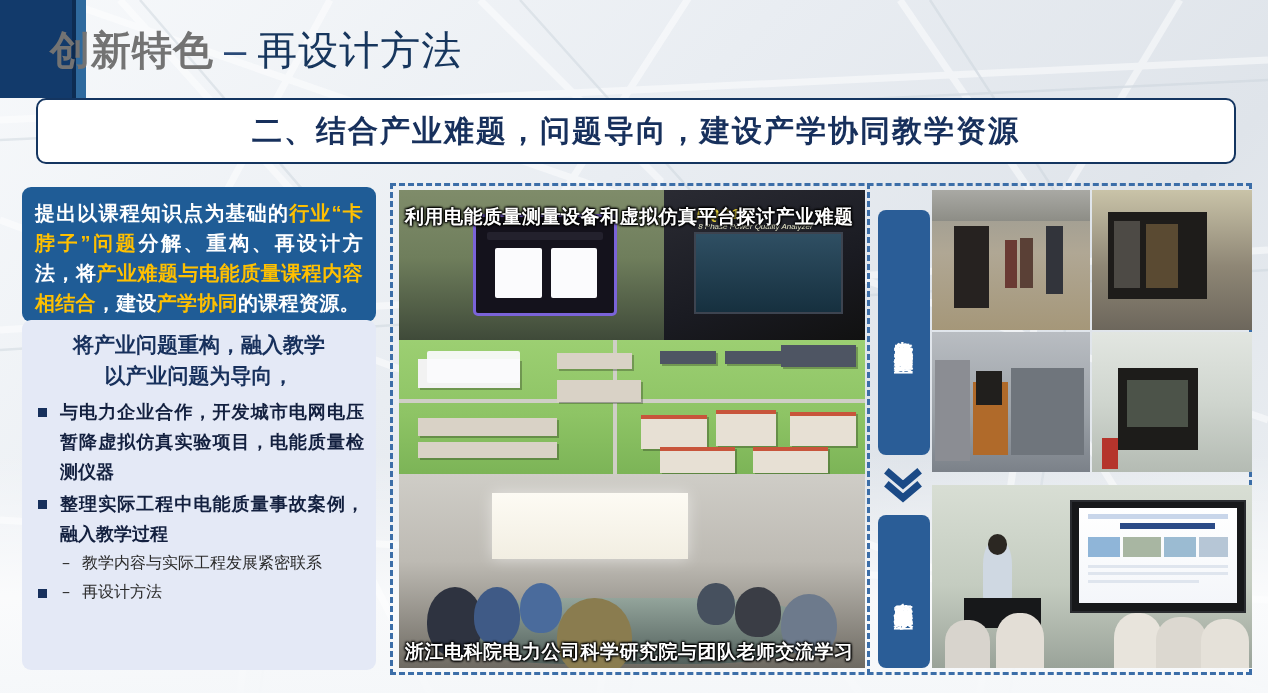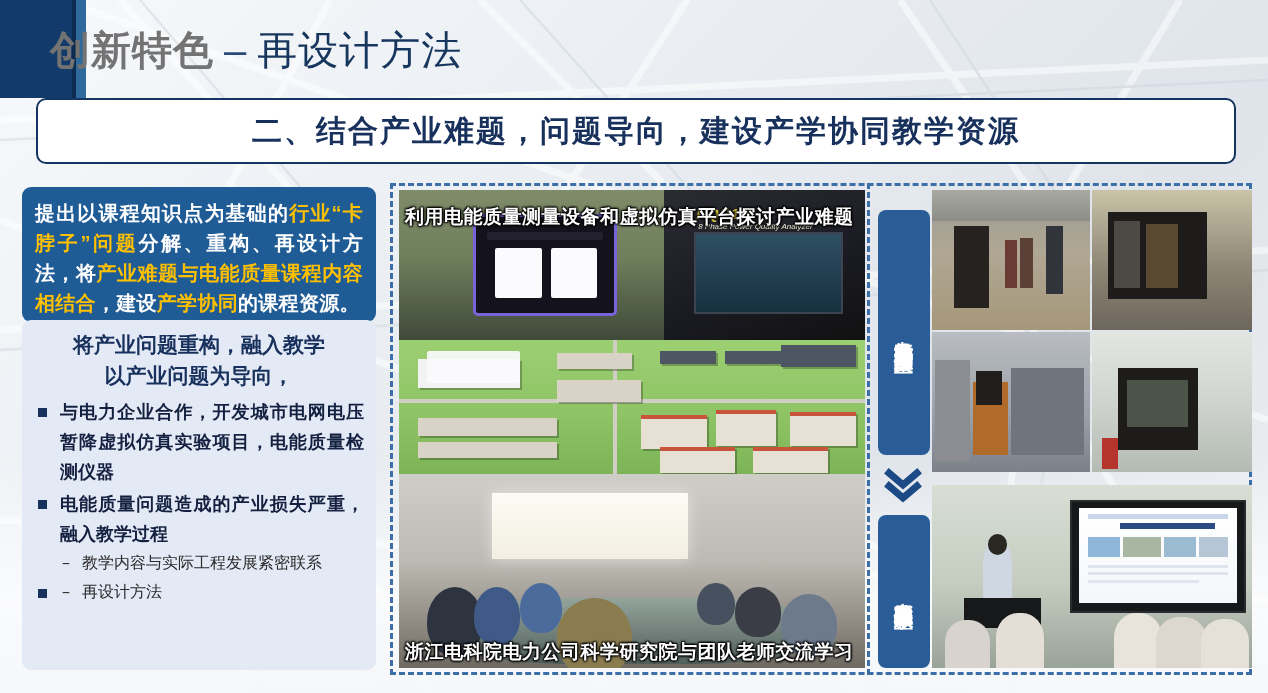--- a/index.html
+++ b/index.html
@@ -180,21 +180,21 @@
     <div class="lead">将产业问题重构，融入教学</div>
     <div class="lead">以产业问题为导向，</div>
 
     <ul class="bullets">
       <li>
         <span class="sq"></span>
         <span>与电力企业合作，开发城市电网电压暂降虚拟仿真实验项目，电能质量检测仪器</span>
       </li>
       <li>
         <span class="sq"></span>
-        <span>电能质量问题造成的产业损失严重，融入教学过程</span>
+        <span>整理实际工程中电能质量事故案例，融入教学过程</span>
         <ul class="sub">
           <li>
             <span class="dsh">–</span>
             <span>教学内容与实际工程发展紧密联系</span>
           </li>
         </ul>
       </li>
       <li>
         <span class="sq"></span>
         <ul class="sub">

